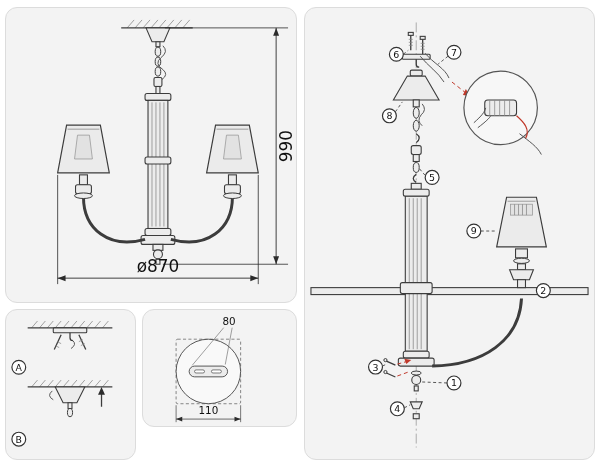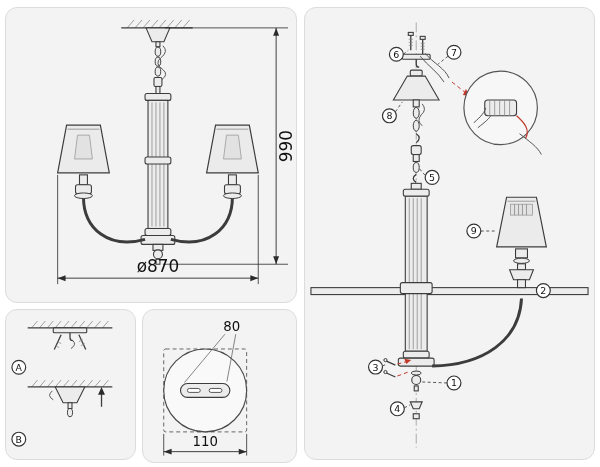--- a/index.html
+++ b/index.html
@@ -13,21 +13,21 @@
   .panel {
     position:absolute;
     background:#f3f3f3;
     border:1px solid #dcdcdc;
     border-radius:12px;
     overflow:hidden;
   }
   .panel svg { width:100%; height:100%; display:block; }
   .panel-main     { left:5px;   top:7px;   width:292px; height:296px; }
   .panel-mount    { left:5px;   top:309px; width:131px; height:151px; }
-  .panel-canopy   { left:142px; top:309px; width:155px; height:154px; }
+  .panel-canopy   { left:142px; top:309px; width:155px; height:118px; }
   .panel-exploded { left:304px; top:7px;   width:291px; height:453px; }
 
   .ln     { stroke:#3c3c3c; stroke-width:1.3; fill:none; }
   .thin   { stroke:#8a8a8a; stroke-width:0.8; fill:none; }
   .thin-d { stroke:#666;    stroke-width:0.8; fill:none; }
   .part   { fill:#ececec; stroke:#3c3c3c; stroke-width:1.1; }
   .glass  { fill:#ebebeb; stroke:#3c3c3c; stroke-width:1.2; }
   .inner  { fill:#e2e2e2; stroke:#9a9a9a; stroke-width:0.8; }
   .wire   { stroke:#555; stroke-width:1; fill:none; }
   .arm    { stroke:#3c3c3c; stroke-width:3; fill:none; }

